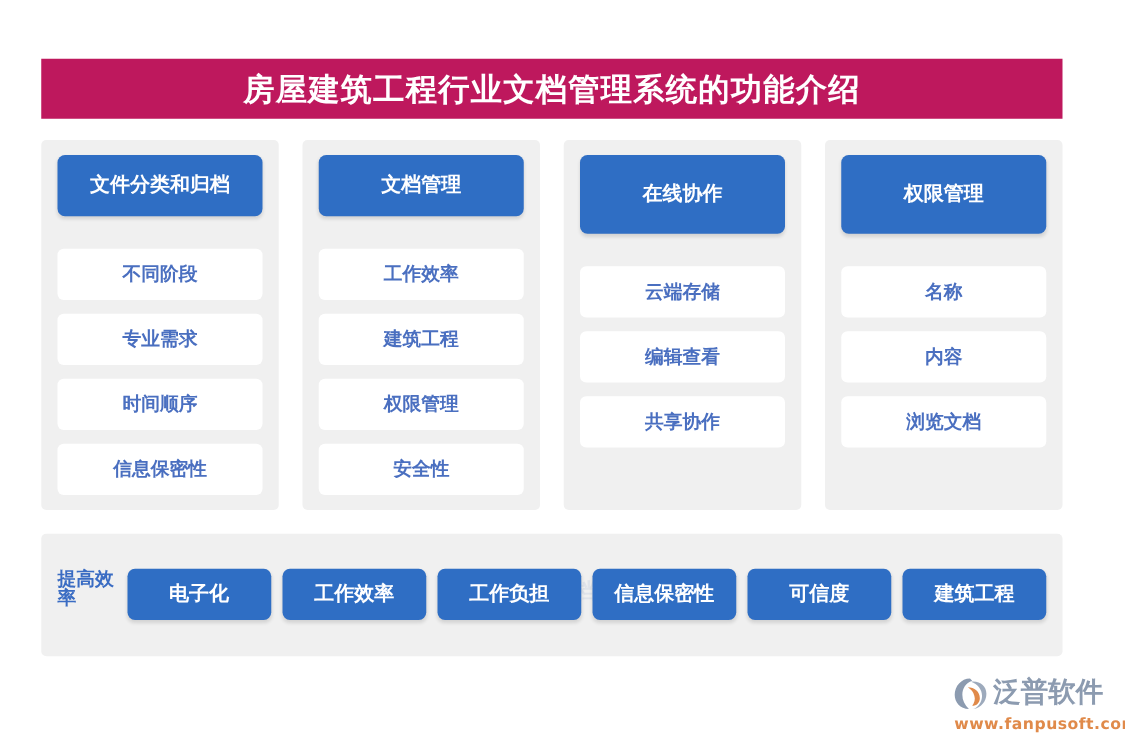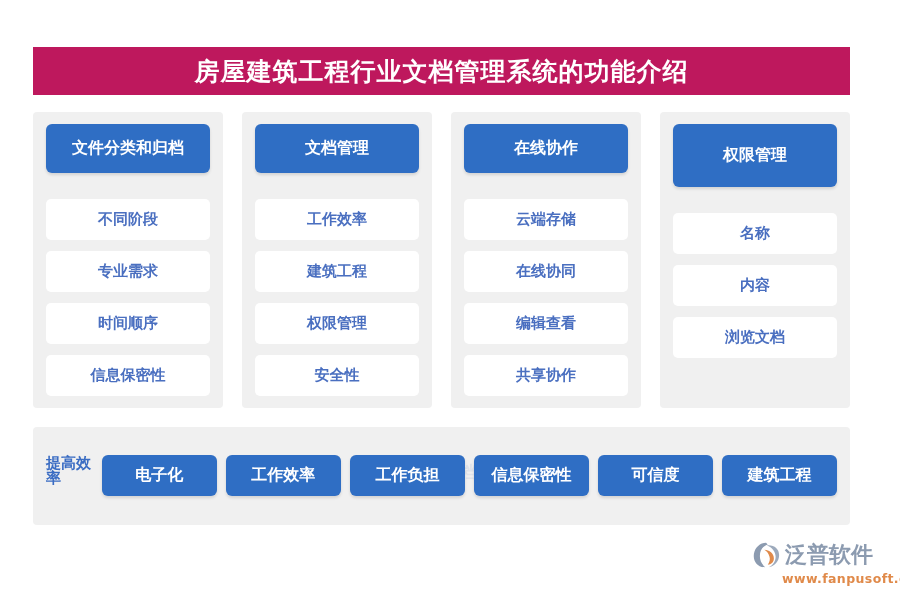--- a/index.html
+++ b/index.html
@@ -161,21 +161,21 @@
 
   
   .brand-logo {
     position: absolute;
     left: 752px;
     top: 540px;
     width: 140px;
     height: 48px;
     display: flex;
     flex-direction: column;
-    align-items: flex-start;
+    align-items: center;
   }
   .brand-row {
     display: flex;
     align-items: center;
     gap: 5px;
     height: 30px;
   }
   .brand-mark {
     width: 28px;
     height: 28px;
@@ -226,21 +226,20 @@
         <div class="item-card">建筑工程</div>
         <div class="item-card">权限管理</div>
         <div class="item-card">安全性</div>
       </div>
     </div>
 
     <div class="column-panel">
       <div class="column-header">在线协作</div>
       <div class="column-items">
         <div class="item-card">云端存储</div>
-        <div class="item-card">在线协同</div>
         <div class="item-card">编辑查看</div>
         <div class="item-card">共享协作</div>
       </div>
     </div>
 
     <div class="column-panel">
       <div class="column-header">权限管理</div>
       <div class="column-items">
         <div class="item-card">名称</div>
         <div class="item-card">内容</div>

